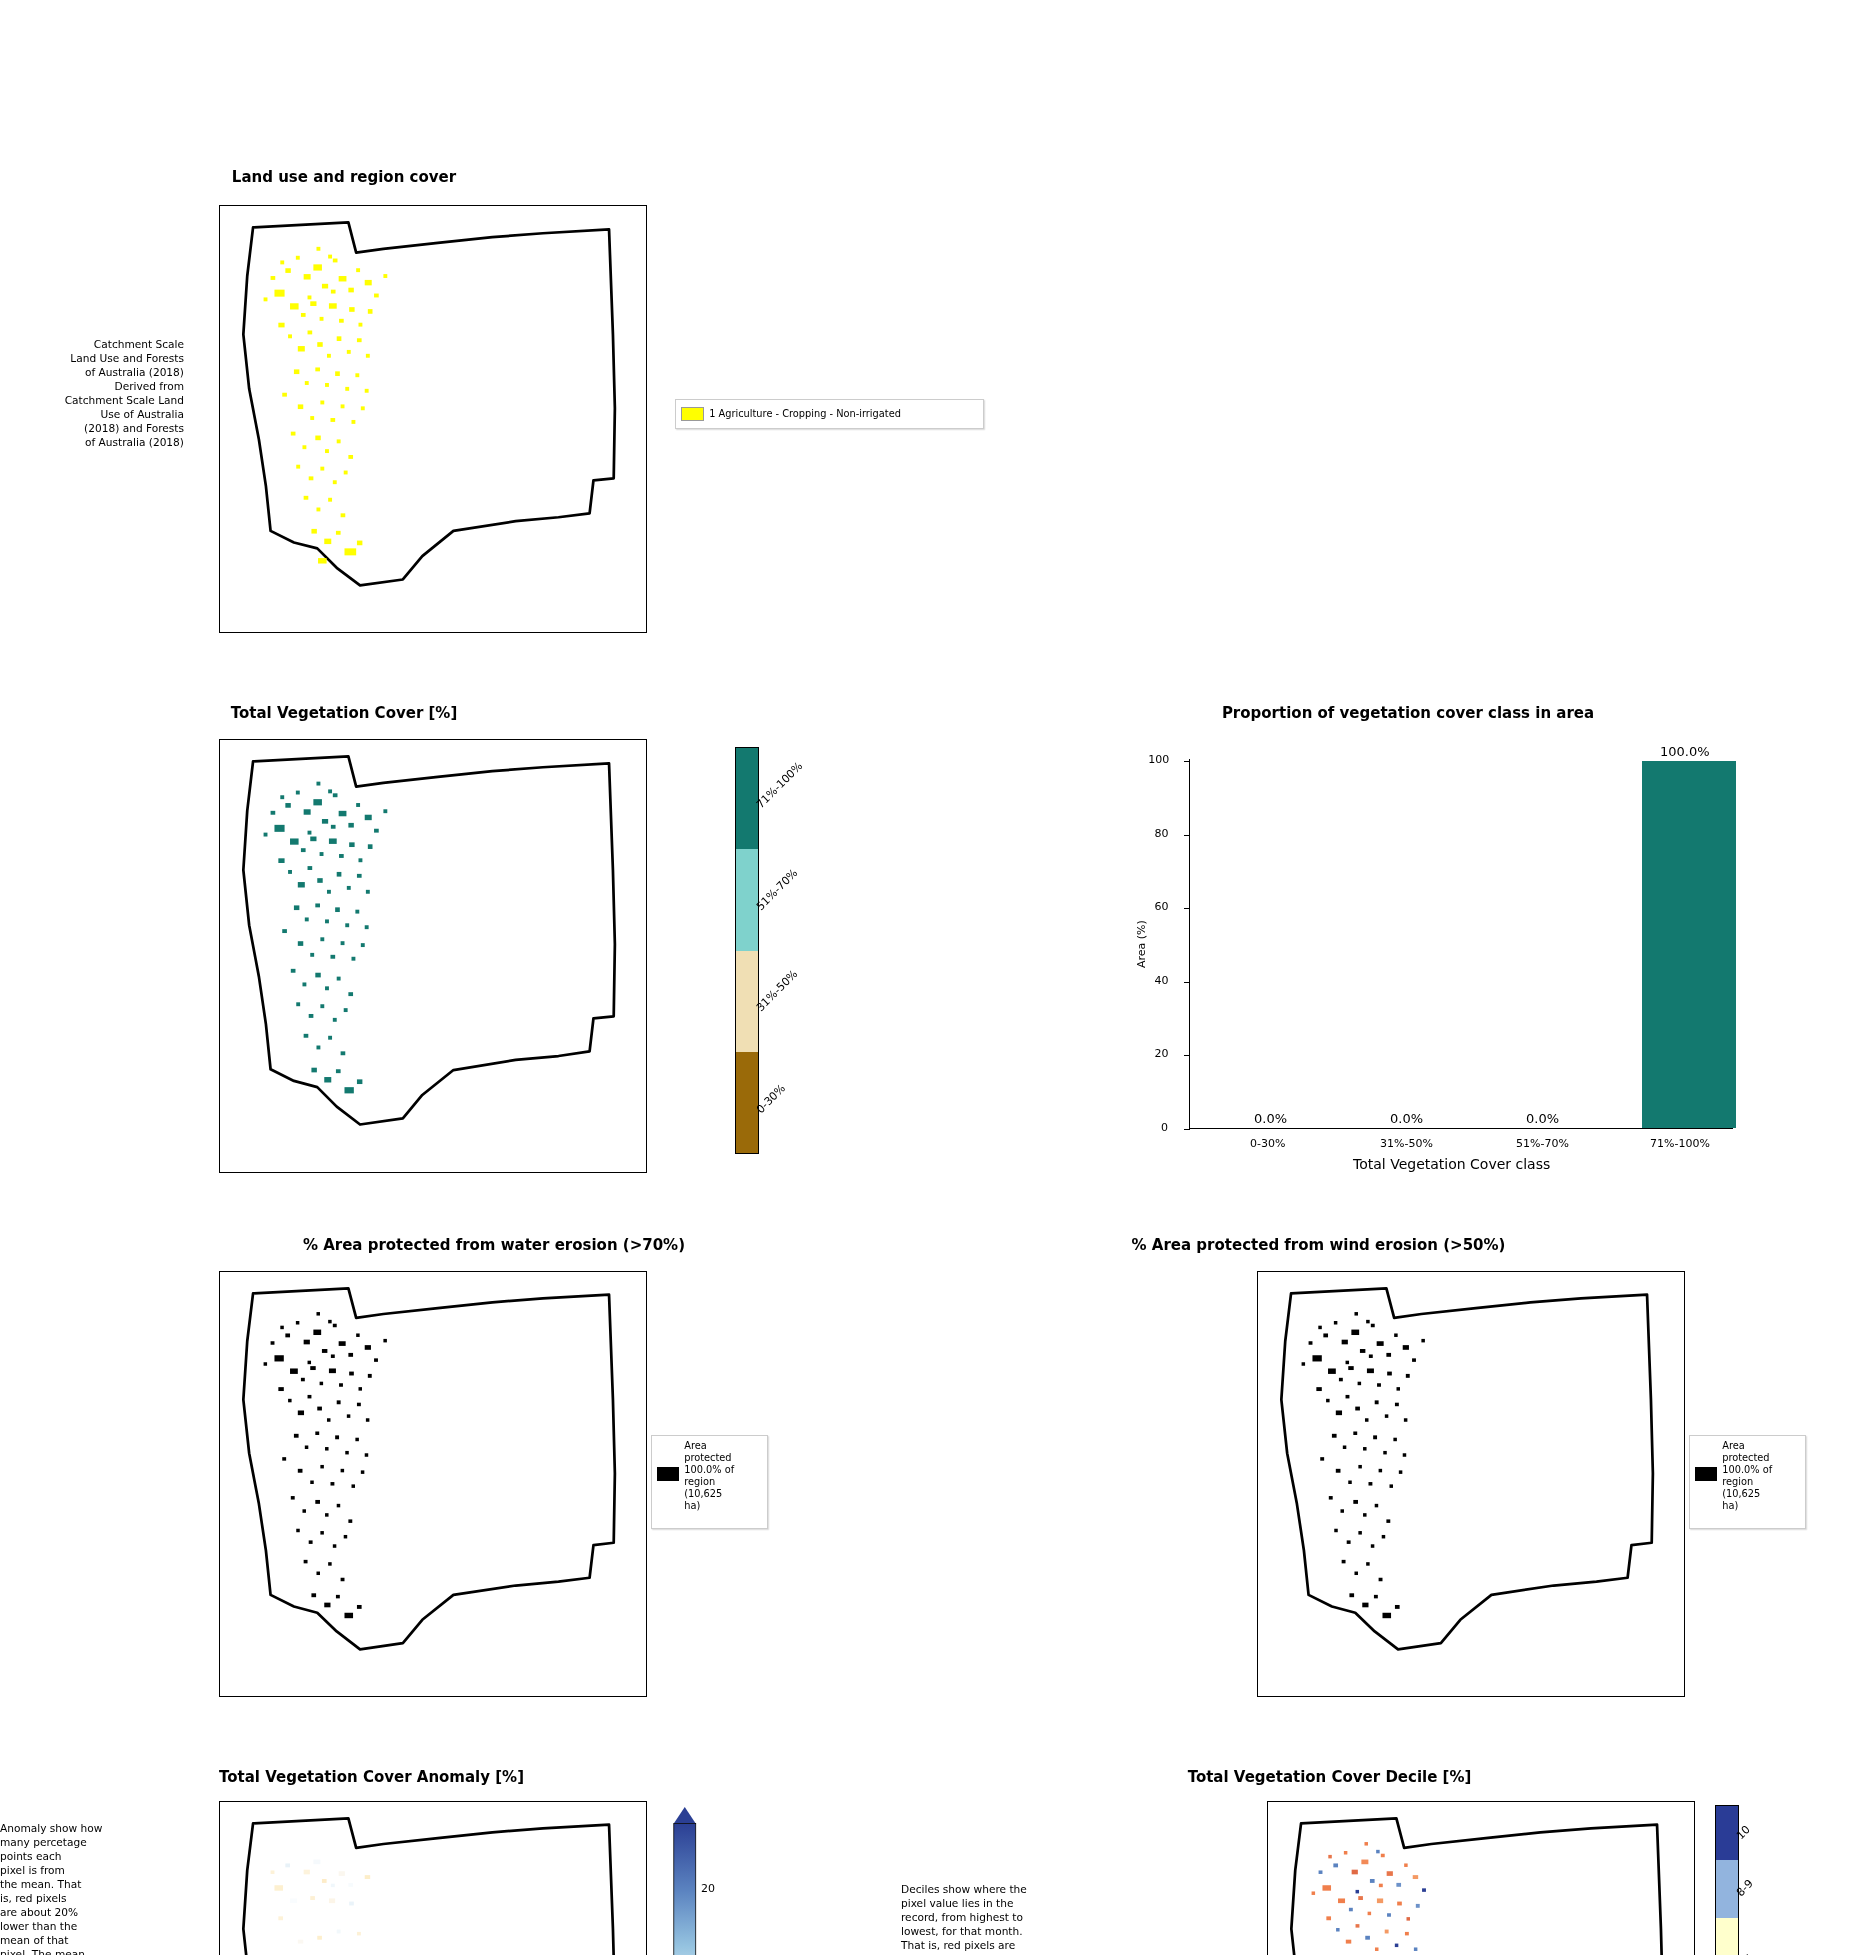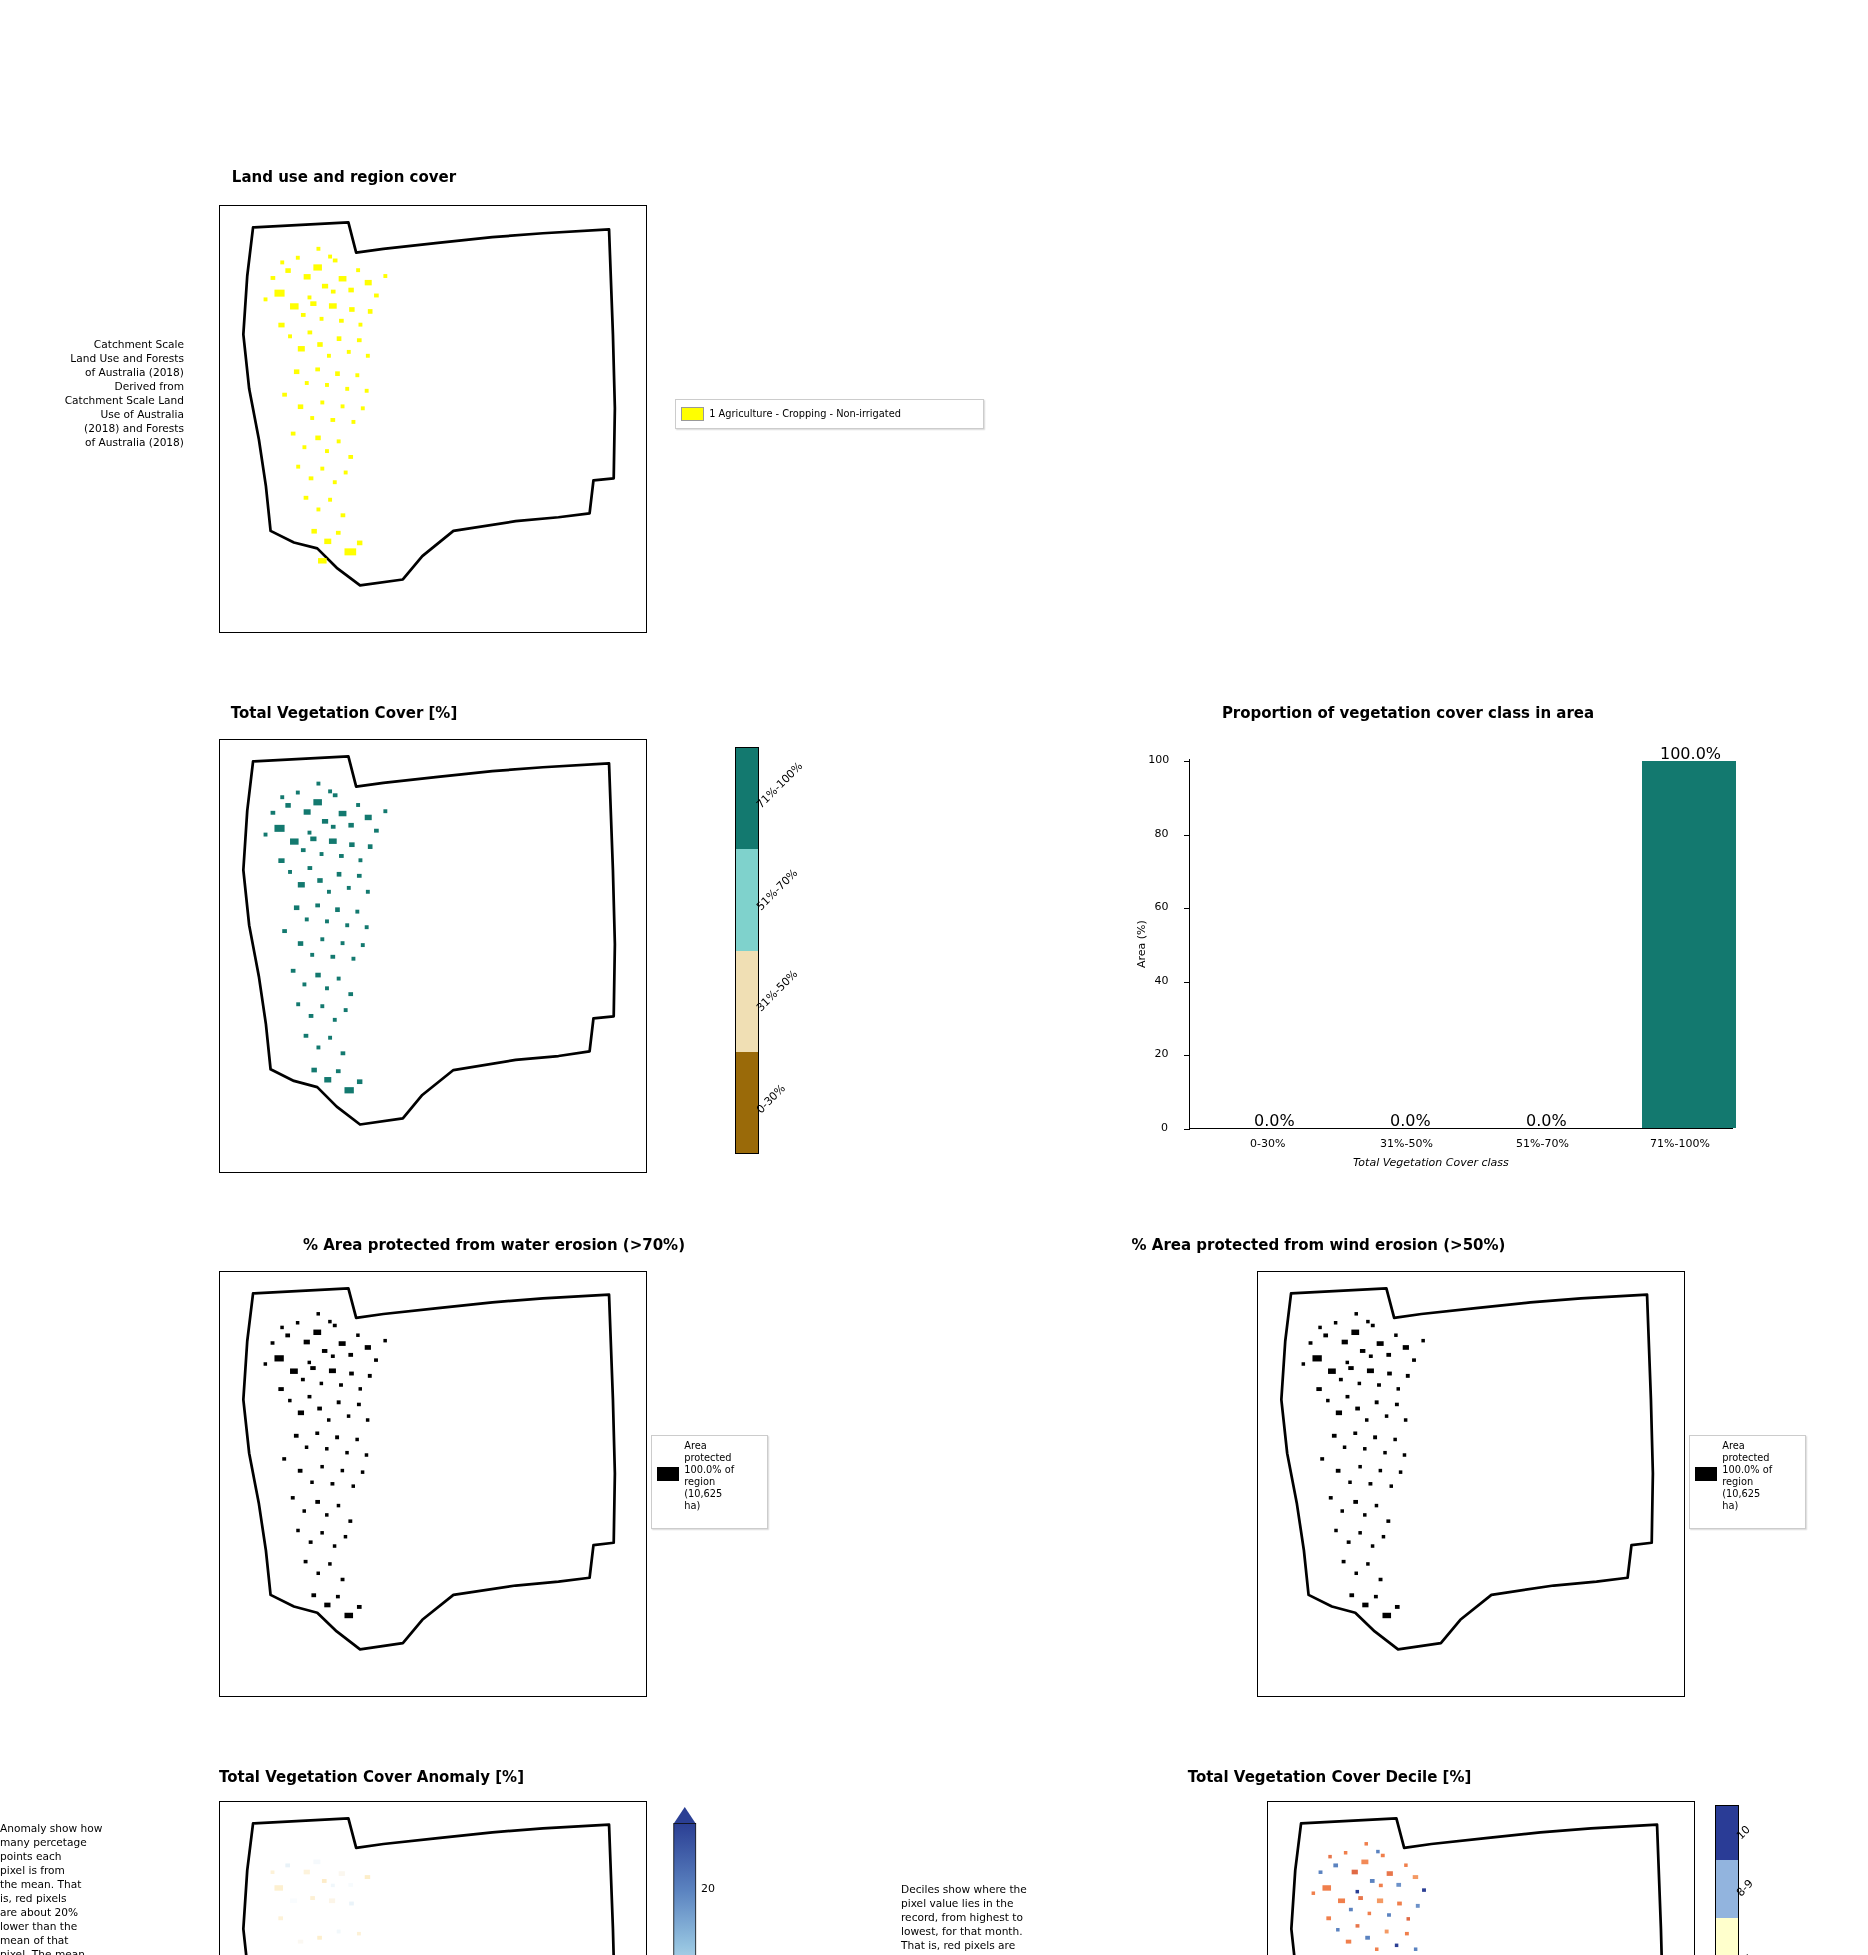--- a/index.html
+++ b/index.html
@@ -91,23 +91,23 @@
   .cbar-label-h {
     position: absolute;
     font-size: 11px;
     white-space: nowrap;
   }
 
   
   #barchart-panel { }
   .axis-line { background: #000000; position: absolute; }
   .tick-label { position: absolute; font-size: 11px; }
-  .axis-title { position: absolute; font-size: 11px; font-style: italic; }
+  .axis-title { position: absolute; font-size: 14px; }
   .bar { position: absolute; background: #13796f; }
-  .bar-value { position: absolute; font-size: 16px; }
+  .bar-value { position: absolute; font-size: 13px; }
   .ytitle-rot {
     position: absolute;
     font-size: 11px;
     transform: rotate(-90deg);
     transform-origin: left top;
     white-space: nowrap;
   }
 </style>
 </head>
 <body>

